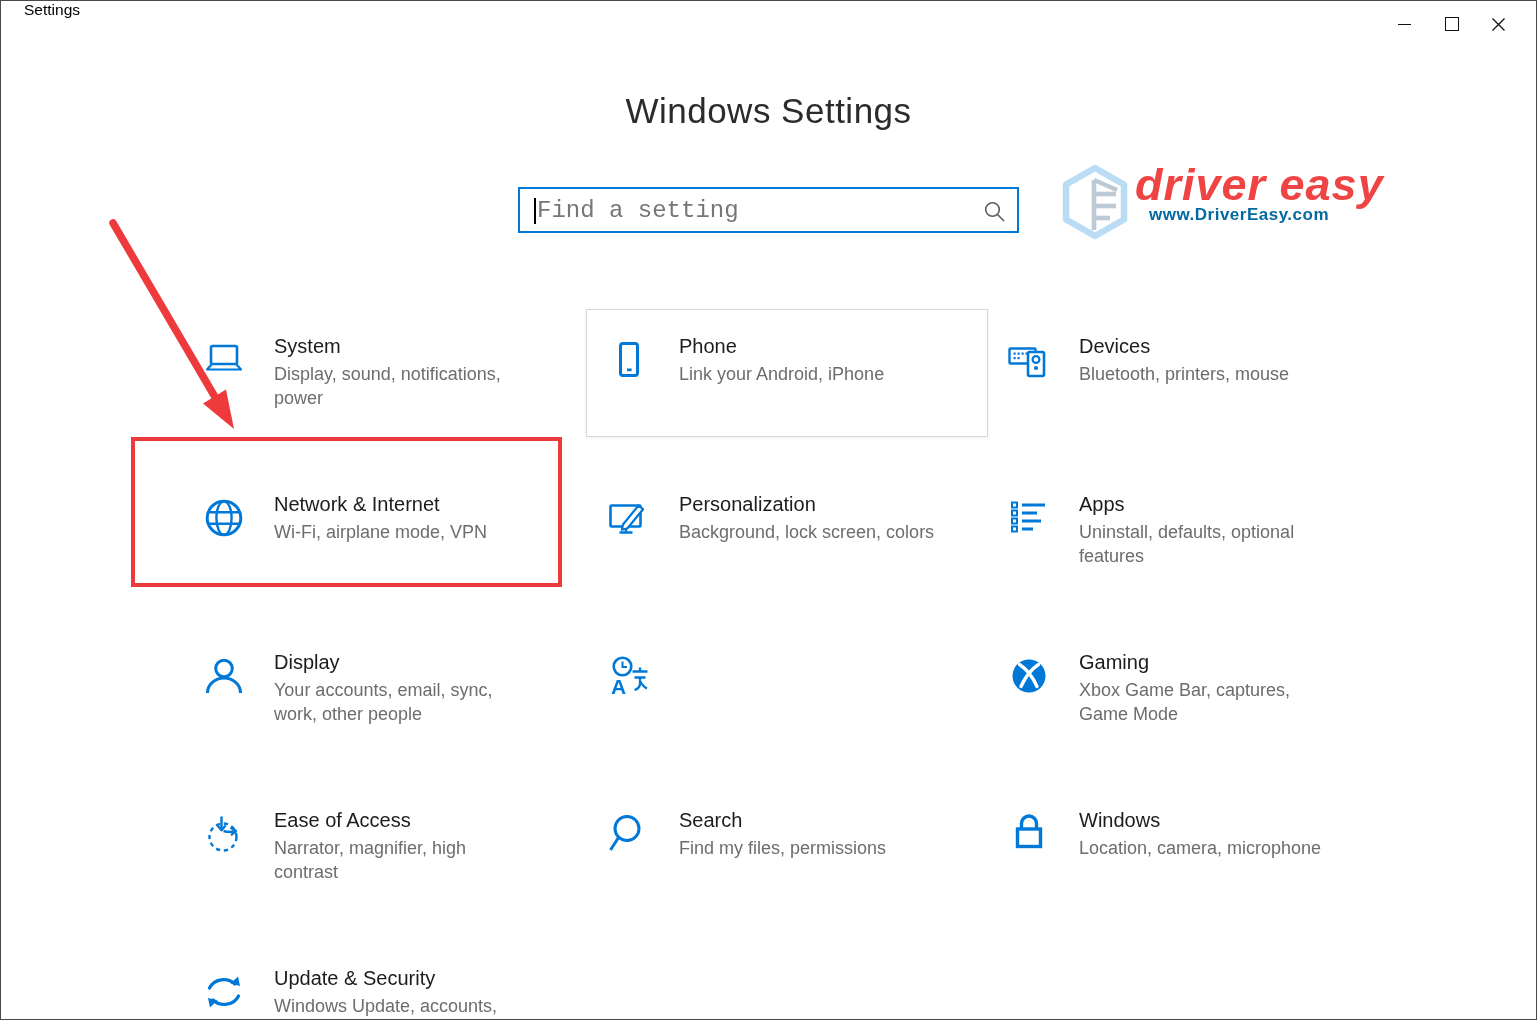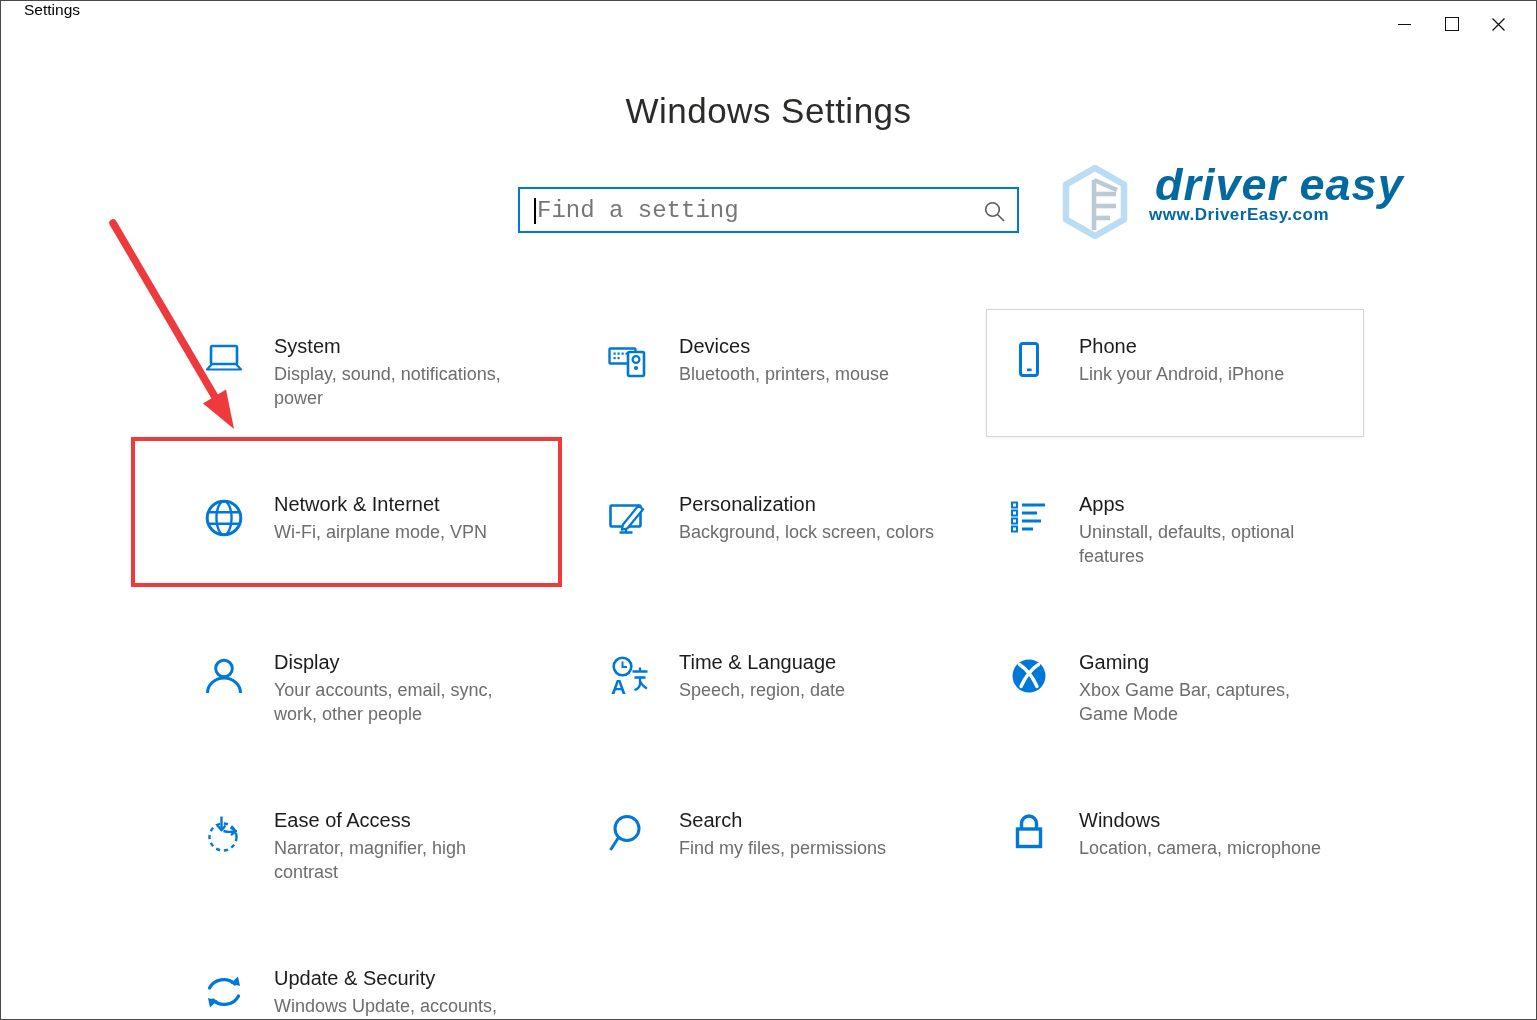--- a/index.html
+++ b/index.html
@@ -20,21 +20,21 @@
   
   .searchbox{position:absolute;left:517px;top:186px;width:501px;height:46px;box-sizing:border-box;border:2px solid #0078d7;background:#fff;}
   .searchbox input{position:absolute;inset:0;border:none;outline:none;width:100%;height:100%;box-sizing:border-box;padding:0 44px 0 17px;font-size:24px;font-family:Liberation Mono, monospace;color:#333;background:transparent;}
   .searchbox input::placeholder{color:#767676;opacity:1;}
   .search-glass{position:absolute;right:11px;top:11px;}
   .caret{position:absolute;left:14px;top:9px;width:1.6px;height:26px;background:#000;}
 
   
   .watermark{position:absolute;left:1060px;top:156px;pointer-events:none;}
   .wm-hex{position:absolute;left:0;top:6px;}
-  .wm-brand{position:absolute;left:74px;top:2px;font-size:45px;font-style:italic;font-weight:bold;color:#0369a1;white-space:nowrap;letter-spacing:1px;margin-left:20px;}
+  .wm-brand{position:absolute;left:74px;top:2px;font-size:45px;font-style:italic;font-weight:bold;color:#ef4444;white-space:nowrap;letter-spacing:1px;}
   .wm-url{position:absolute;left:88px;top:48px;font-size:17px;font-weight:bold;color:#0369a1;white-space:nowrap;letter-spacing:.5px;}
 
   
   .tiles{position:absolute;left:181px;top:309px;display:grid;grid-template-columns:405px 400px 376px;grid-auto-rows:158px;}
   .tile{position:relative;width:100%;height:126px;box-sizing:border-box;padding:0 0 0 18px;display:flex;cursor:pointer;}
   .tile.bordered{box-shadow:0 0 0 1px #d6d6d6,0 1px 4px rgba(0,0,0,.10);}
   .tile-icon{flex:0 0 48px;width:48px;height:48px;margin-top:26px;}
   .tile-text{margin-left:26px;margin-top:25px;}
   .tile:nth-child(3n+1) .tile-text{max-width:230px;}
   .tile:nth-child(3n+2) .tile-text{max-width:272px;}
@@ -105,20 +105,33 @@
             <rect x="11" y="10" width="26" height="18" rx="1.5" stroke-width="2.6"></rect>
         <path d="M7 33.5 h34 l-5 -5.5 h-24 z" stroke-width="2.2" stroke-linejoin="round"></path>
           </g>
       </svg>
       <div class="tile-text">
           <div class="tile-title">System</div>
       <div class="tile-sub">Display, sound, notifications, power</div>
         </div>
     </div>
 
+    <div class="tile bordered">
+      <svg class="tile-icon" viewBox="0 0 48 48">
+        <g class="ic">
+            <rect x="15.5" y="7.5" width="17" height="32" rx="2.5" stroke-width="3"></rect>
+          </g>
+        <rect x="22" y="32.5" width="4.6" height="2.7" fill="#0078d7" stroke="none"></rect>
+      </svg>
+      <div class="tile-text">
+          <div class="tile-title">Phone</div>
+      <div class="tile-sub">Link your Android, iPhone</div>
+        </div>
+    </div>
+
     <div class="tile">
       <svg class="tile-icon" viewBox="0 0 48 48">
         <g class="ic">
             <rect x="4.5" y="12.5" width="26" height="15" rx="1" stroke-width="2.4"></rect>
           </g>
         <g fill="#0078d7" stroke="none">
           <rect x="8.5" y="16.5" width="2.2" height="2.2"></rect>
             <rect x="12.5" y="16.5" width="2.2" height="2.2"></rect>
           <rect x="16.5" y="16.5" width="2.2" height="2.2"></rect>
             <rect x="20.5" y="16.5" width="2.2" height="2.2"></rect>
@@ -128,33 +141,20 @@
         <rect x="23" y="16" width="16" height="24" rx="1.5" fill="#fff" stroke="#0078d7" stroke-width="2.6"></rect>
         <circle cx="31" cy="23.5" r="3.4" fill="none" stroke="#0078d7" stroke-width="2.2"></circle>
         <circle cx="31" cy="32" r="2.1" fill="#0078d7" stroke="none"></circle>
       </svg>
       <div class="tile-text">
           <div class="tile-title">Devices</div>
       <div class="tile-sub">Bluetooth, printers, mouse</div>
         </div>
     </div>
 
-    <div class="tile bordered">
-      <svg class="tile-icon" viewBox="0 0 48 48">
-        <g class="ic">
-            <rect x="15.5" y="7.5" width="17" height="32" rx="2.5" stroke-width="3"></rect>
-          </g>
-        <rect x="22" y="32.5" width="4.6" height="2.7" fill="#0078d7" stroke="none"></rect>
-      </svg>
-      <div class="tile-text">
-          <div class="tile-title">Phone</div>
-      <div class="tile-sub">Link your Android, iPhone</div>
-        </div>
-    </div>
-
     <div class="tile">
       <svg class="tile-icon" viewBox="0 0 48 48">
         <g class="ic">
             <circle cx="24" cy="24" r="16.8" stroke-width="3"></circle>
         <ellipse cx="24" cy="24" rx="7.6" ry="16.8" stroke-width="2.4"></ellipse>
         <path d="M8.5 18.2 h31 M8.5 29.8 h31" stroke-width="2.4"></path>
           </g>
       </svg>
       <div class="tile-text">
           <div class="tile-title">Network &amp; Internet</div>
@@ -212,24 +212,20 @@
 
     <div class="tile">
       <svg class="tile-icon" viewBox="0 0 48 48">
         <g class="ic">
             <circle cx="17.5" cy="14.5" r="8.8" stroke-width="2.6"></circle>
         <path d="M17.5 9.5 v5.5 h4.5" stroke-width="2"></path>
         <path d="M27.5 19.5 h15 M35 15.5 v4 M29.5 25.5 h11 M35 25.5 v6.5 q-0.5 4.5 -5.5 6 M35 29 q2.8 5.5 7 7.5" stroke-width="2.3"></path>
           </g>
         <text x="6" y="42" font-size="21" font-weight="bold" fill="#0078d7" font-family="Liberation Sans, sans-serif">A</text>
       </svg>
-      <div class="tile-text">
-          <div class="tile-title">Time &amp; Language</div>
-      <div class="tile-sub">Speech, region, date</div>
-        </div>
     </div>
 
     <div class="tile">
       <svg class="tile-icon" viewBox="0 0 48 48">
         <circle cx="24" cy="24" r="16.5" fill="#0078d7" stroke="none"></circle>
         <g stroke="#fff" stroke-width="3.4" fill="none" stroke-linecap="round">
           <path d="M14.5 12.5 c7 4.5 13.5 13 17.5 22"></path>
           <path d="M33.5 12.5 c-7 4.5 -13.5 13 -17.5 22"></path>
         </g>
       </svg>

